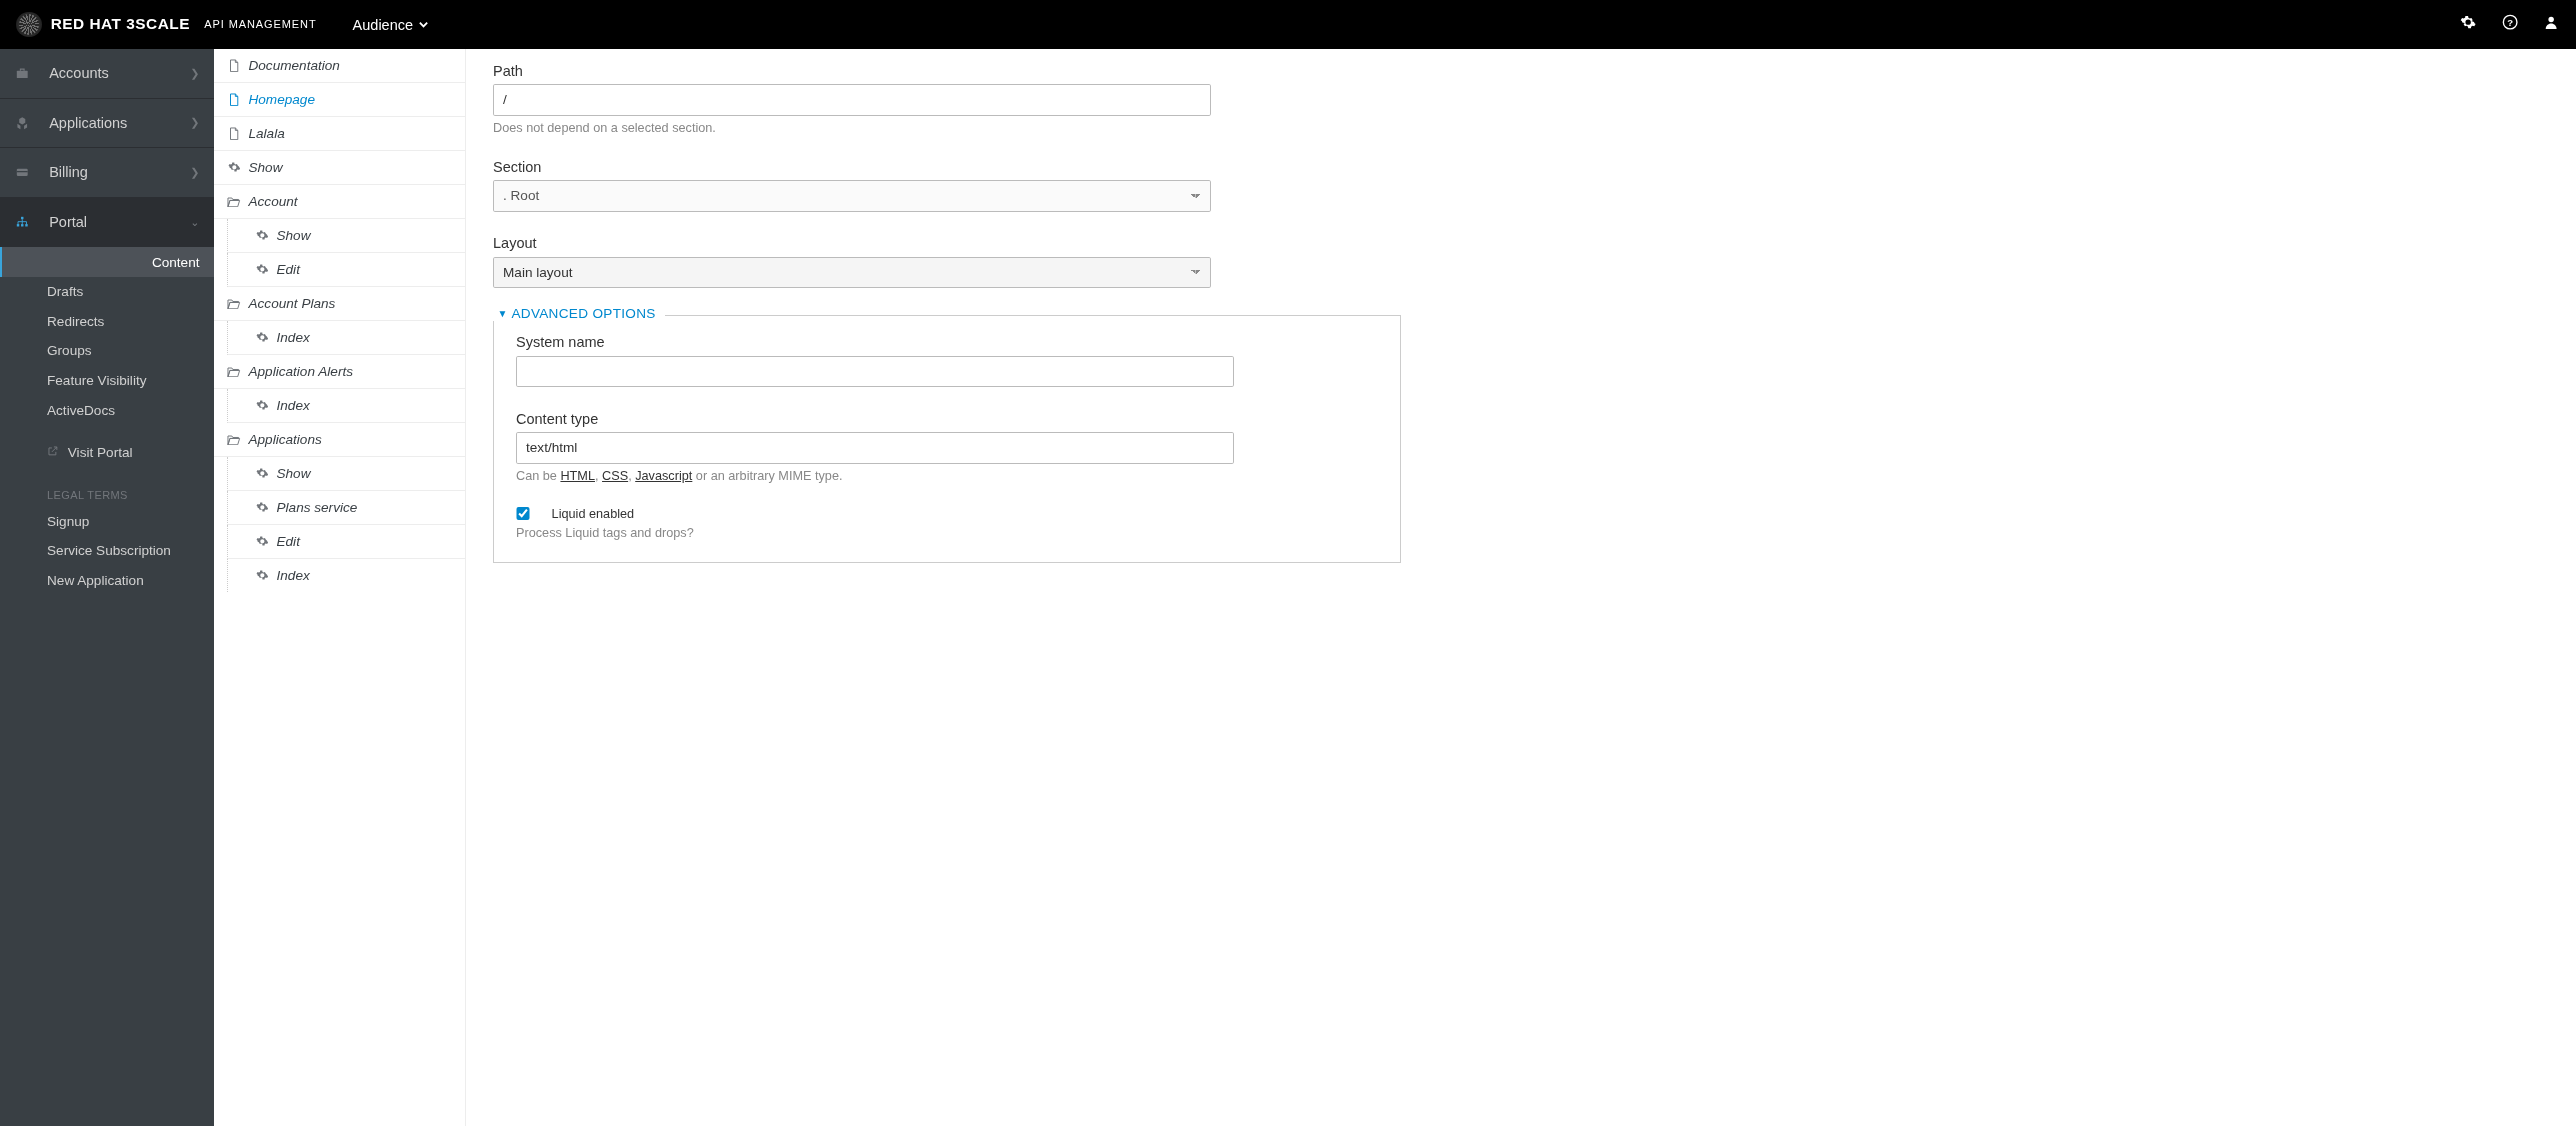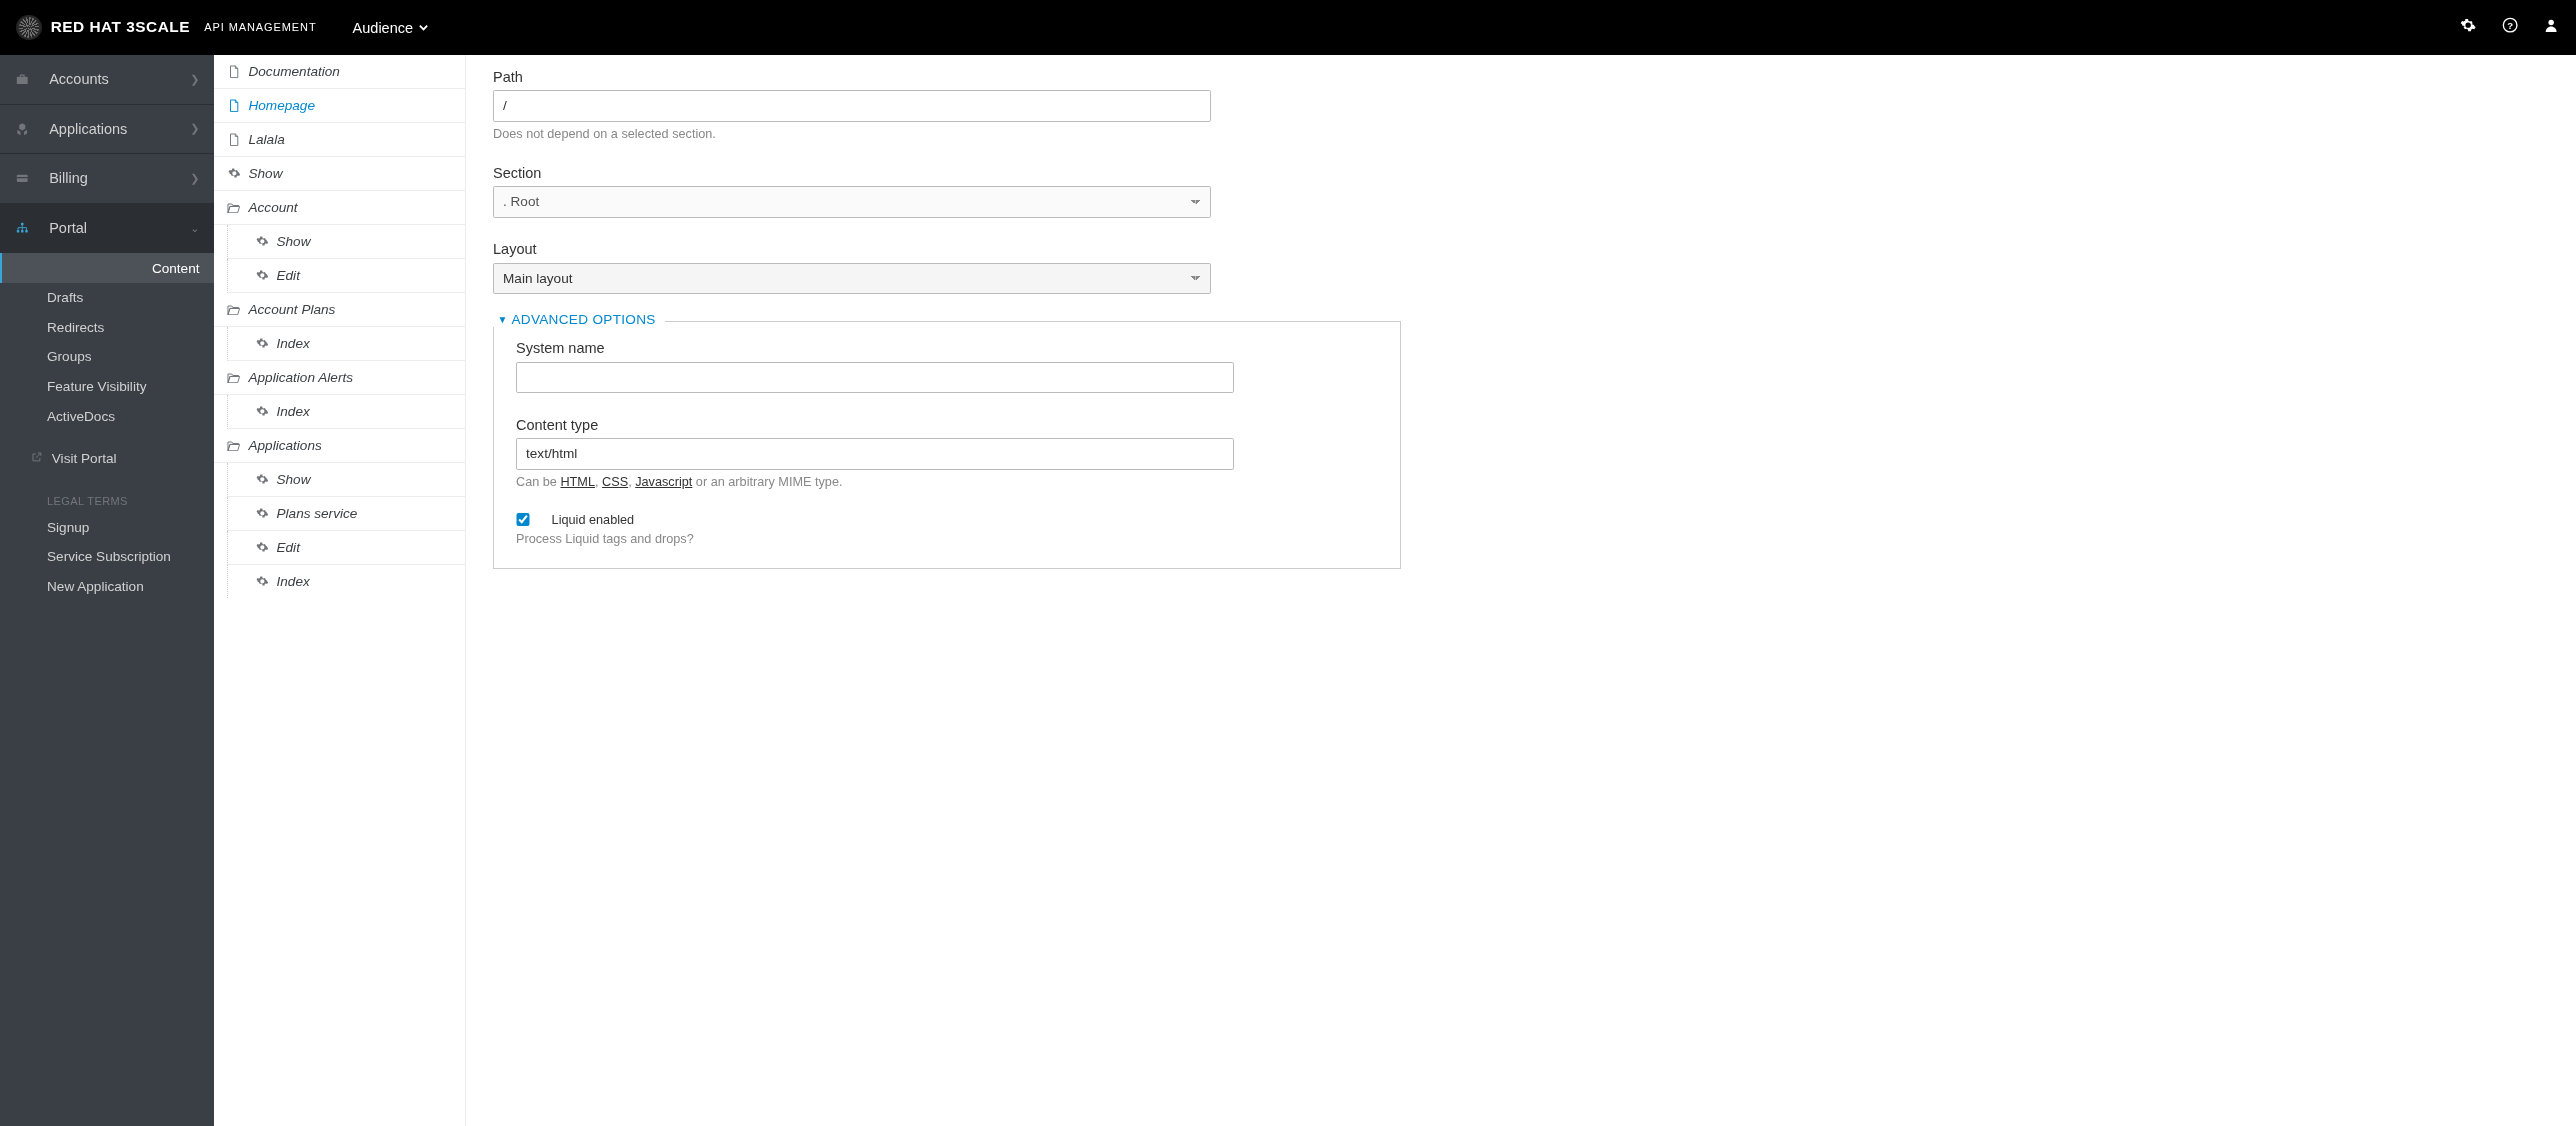--- a/index.html
+++ b/index.html
@@ -1,19 +1,19 @@
 <!DOCTYPE html>
 <html style="font-size:14.5px"><head>
 <meta charset="utf-8">
 <style>
 * { box-sizing: border-box; margin: 0; padding: 0; }
 body { font-family: -apple-system, BlinkMacSystemFont, "Segoe UI", Helvetica, Arial, sans-serif; font-size: 12.7px; color: #333; background: #fff; }
 
 
-.header { background: #000; color: #fff; height: 55px; display: flex; align-items: center; padding: 0 16.3px; }
+.header { background: #000; color: #fff; height: 49px; display: flex; align-items: center; padding: 0 16.3px; }
 .header-logo { display: flex; align-items: center; gap: 9px; }
 .logo-circle { width: 25.4px; height: 25.4px; border-radius: 50%; background: radial-gradient(circle, #444 20%, #222 70%); position: relative; }
 .logo-circle::before { content: ""; position: absolute; inset: 2.7px; border-radius: 50%; background: repeating-conic-gradient(#888 0 10deg, #222 10deg 20deg); opacity: 0.7; }
 .brand-strong { font-weight: 700; font-size: 15.4px; letter-spacing: 0.5px; }
 .brand-light { font-weight: 300; font-size: 11px; letter-spacing: 0.9px; margin-left: 5.4px; }
 .header-menu { margin-left: 36px; font-size: 14.5px; display: flex; align-items: center; gap: 5.4px; cursor: pointer; }
 .header-right { margin-left: auto; display: flex; align-items: center; gap: 25.4px; font-size: 16.3px; }
 .header-icon { cursor: pointer; color: #fff; }
 
 
@@ -24,21 +24,21 @@
 .side-item { display: flex; align-items: center; padding: 16.3px 14.5px; border-bottom: 0.9px solid #2b2e32; cursor: pointer; font-size: 14.5px; color: #d1d1d1; }
 .side-icon { width: 22px; font-size: 14.5px; color: #72767b; margin-right: 12.7px; display: inline-flex; }
 .side-item .chev { margin-left: auto; color: #72767b; font-size: 11px; }
 .side-item.expanded { background: #2b2e32; }
 .side-item.expanded .chev { transform: none; }
 
 .sub-list { background: #393f44; }
 .sub-item { padding: 7.3px 14.5px 7.3px 47px; color: #d1d1d1; cursor: pointer; font-size: 13.6px; }
 .sub-item.active { background: #4d5258; color: #fff; border-left: 2.7px solid #39a5dc; padding-left: 45px; text-align: right; }
 .sub-heading { padding: 9px 14.5px 5.4px 47px; color: #72767b; font-size: 11px; text-transform: uppercase; font-variant: small-caps; letter-spacing: 0.4px; }
-.sub-item.with-icon { padding-left: 31px; display: flex; align-items: center; gap: 9px; }
+.sub-item.with-icon { padding-left: 47px; display: flex; align-items: center; gap: 9px; }
 .ext-icon { color: #72767b; font-size: 11.8px; }
 
 
 .tree { width: 252px; border-right: 0.9px solid #ededed; overflow-y: auto; flex-shrink: 0; background: #fff; font-style: italic; }
 .tree-item { padding: 9px 12.7px; border-bottom: 0.9px solid #ededed; display: flex; align-items: center; gap: 7.3px; cursor: pointer; font-size: 13.6px; color: #393f44; }
 .tree-item.active { color: #0088ce; }
 .tree-item.child { padding-left: 27px; border-left: 0.9px dotted #ccc; margin-left: 12.7px; }
 .tree-icon { color: #72767b; width: 14.5px; display: inline-flex; justify-content: center; }
 .tree-item.active .tree-icon { color: #0088ce; }
 

